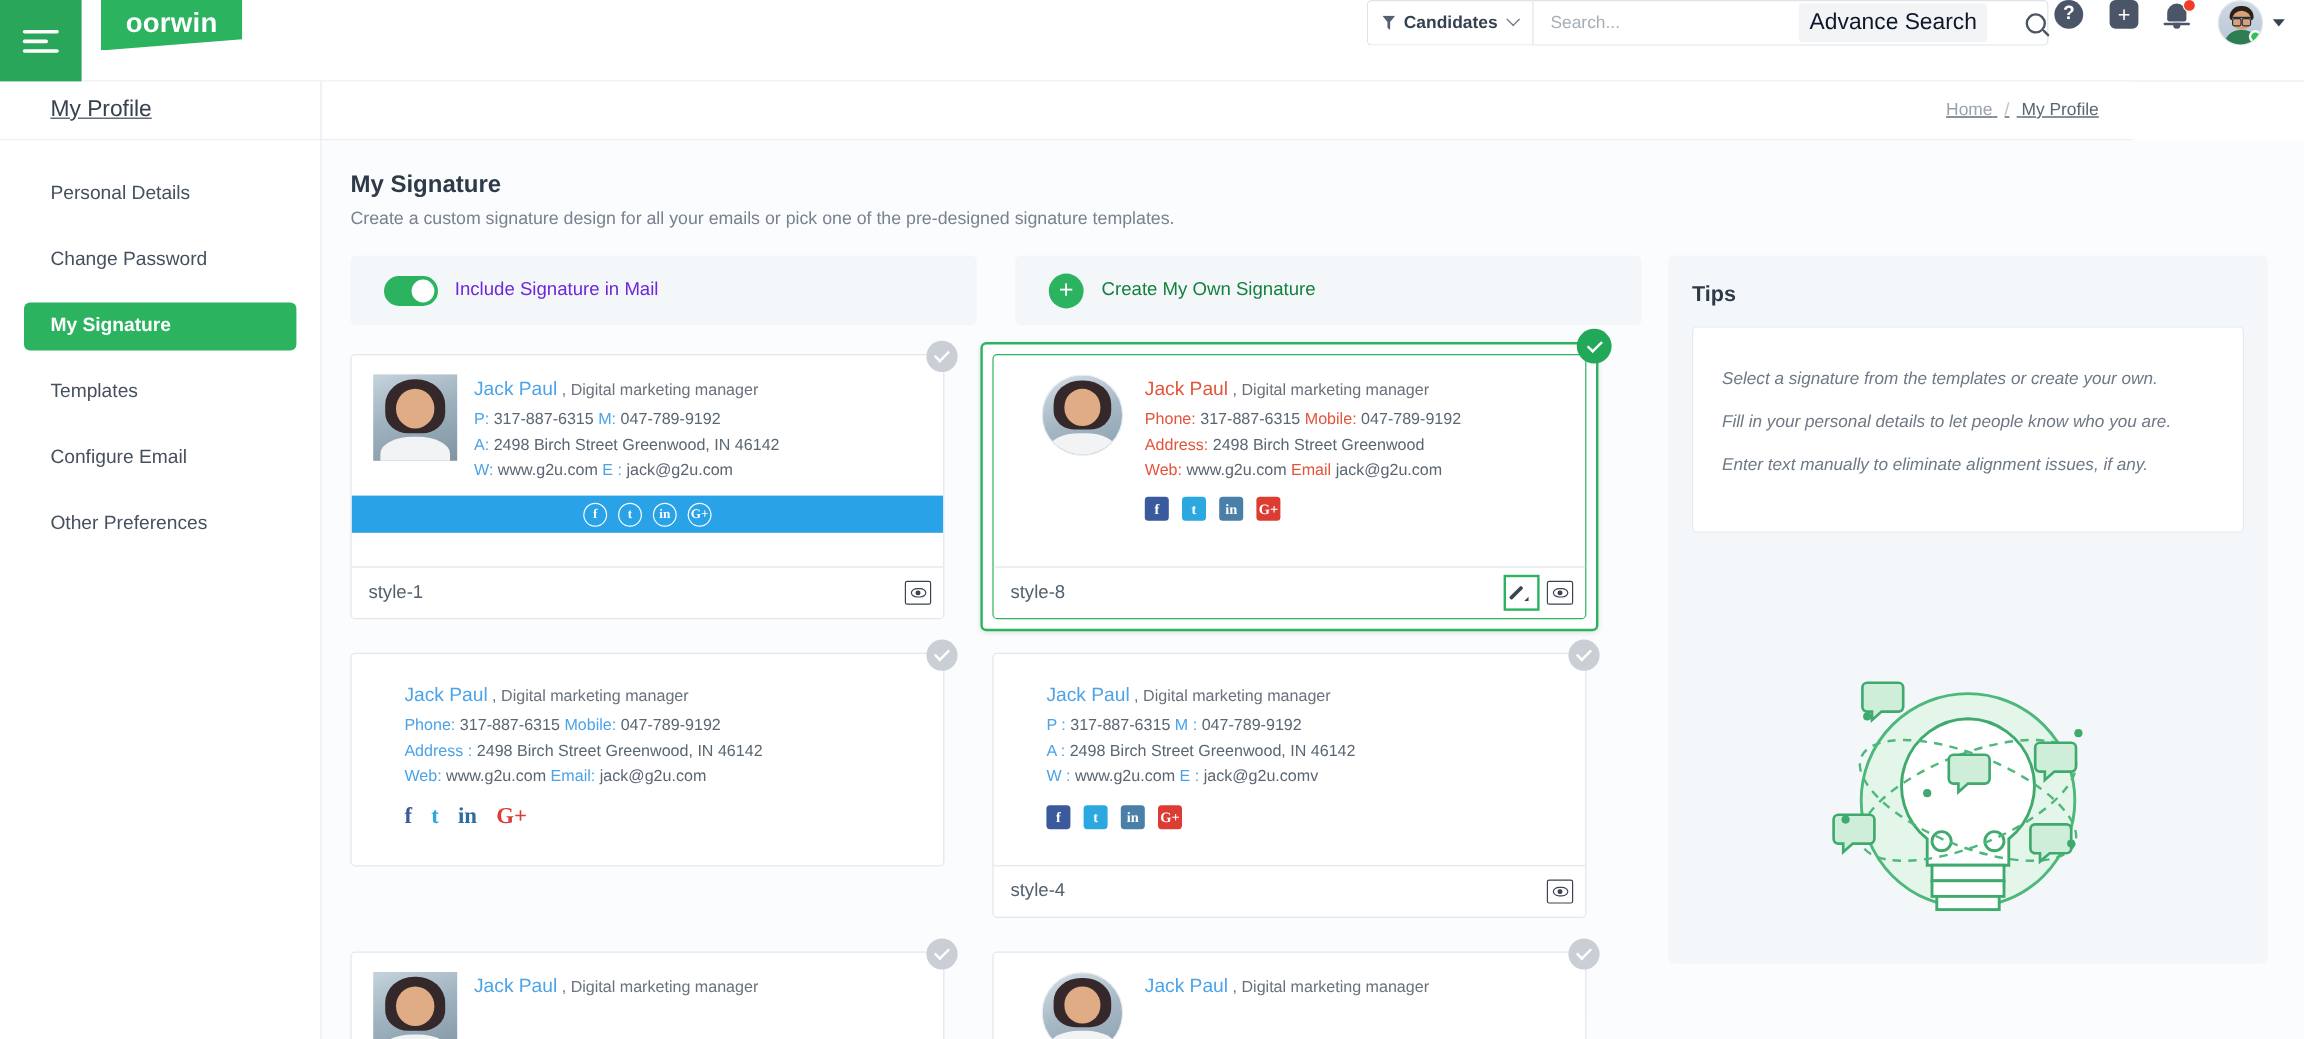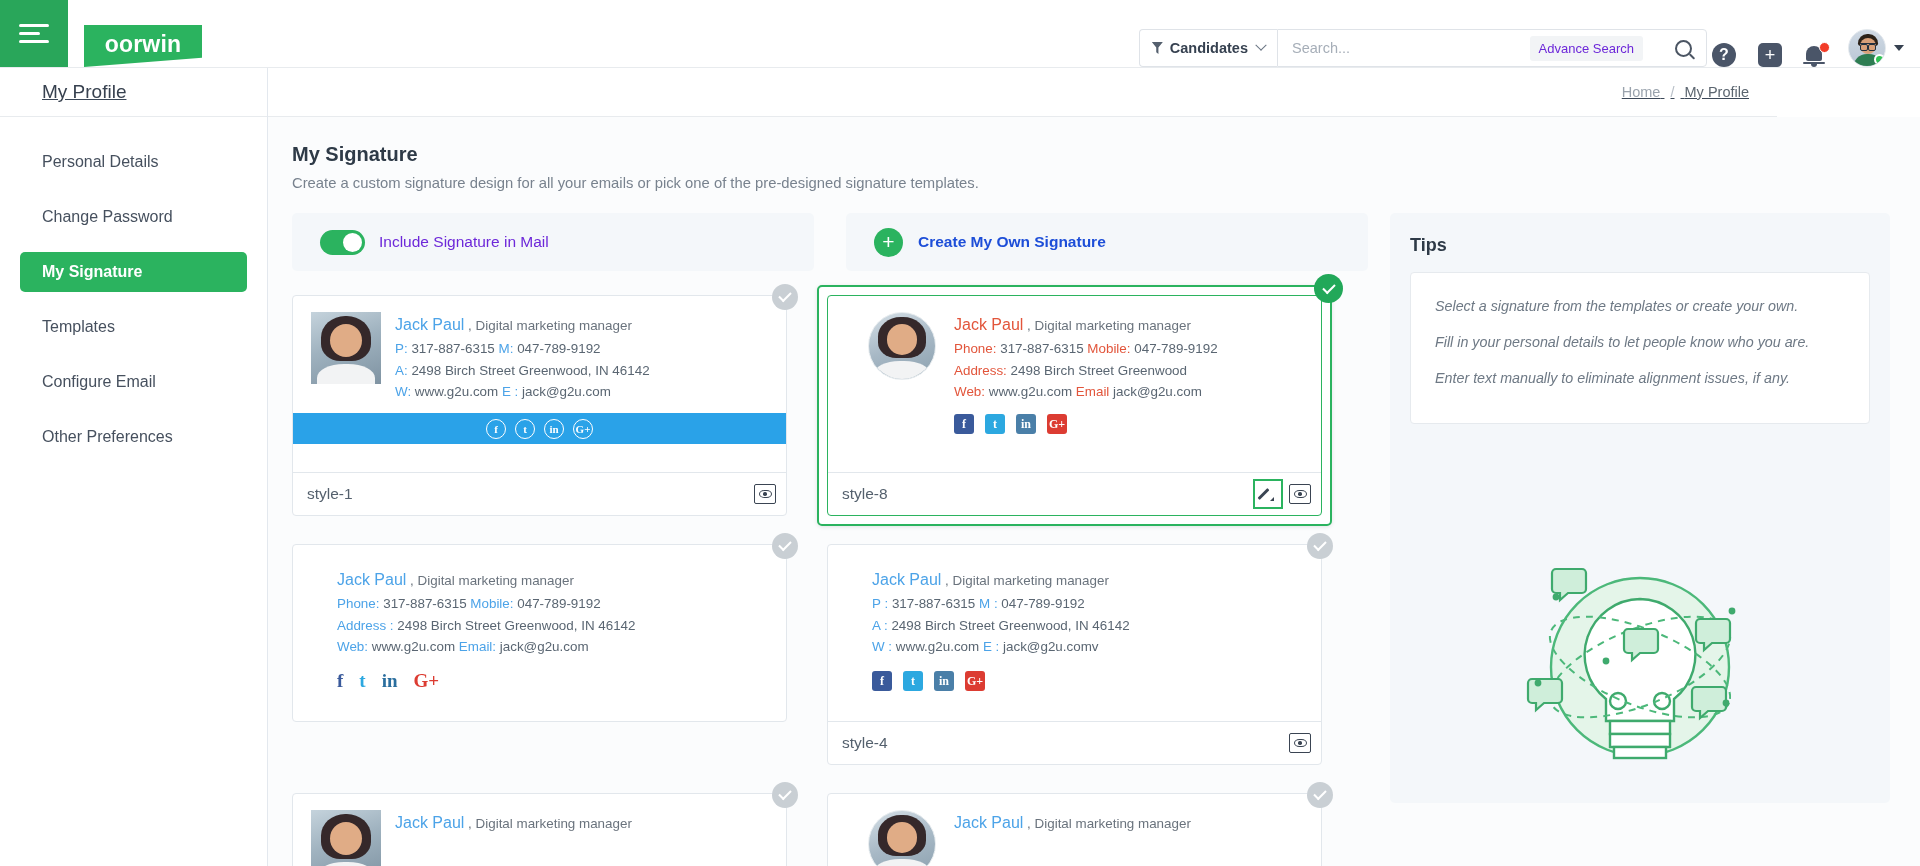--- a/index.html
+++ b/index.html
@@ -10,21 +10,21 @@
     overflow: hidden;
     color: #3c4858;
   }
 
   
   .topbar {
     position: absolute; top: 0; left: 0;
     width: 1920px; height: 68px;
     background: #ffffff;
     border-bottom: 1px solid #e8ebee;
-    display: flex; align-items: flex-end;
+    display: flex; align-items: flex-start;
   }
   .hamburger-box {
     width: 68px; height: 68px;
     background: #29a65a;
     display: flex; align-items: center; justify-content: center;
     cursor: pointer; flex: 0 0 auto;
   }
   .hamburger-box .bars { width: 30px; }
   .hamburger-box .bars span {
     display: block; height: 3px; background: #fff;
@@ -80,21 +80,21 @@
     padding: 0 10px 0 14px;
     gap: 20px;
   }
   .search-input {
     flex: 1 1 auto; border: none; outline: none;
     font-size: 14.5px; font-family: inherit; color: #3c4858;
     background: transparent;
   }
   .search-input::placeholder { color: #a6aeb8; }
   .adv-search {
-    font-size: 13px; color: #6d28d9;
+    font-size: 19px; color: #0f172a;
     background: #f2f4f6; border-radius: 3px;
     padding: 5px 9px; white-space: nowrap; cursor: pointer;
   }
   .mag {
     width: 17px; height: 17px; margin: 0 4px 0 12px;
     border: 2px solid #4b5563; border-radius: 50%;
     position: relative; cursor: pointer; flex: 0 0 auto;
   }
   .mag::after {
     content: ""; position: absolute;
@@ -235,21 +235,21 @@
     position: absolute; right: 3px; top: 3px;
     width: 19px; height: 19px; border-radius: 50%; background: #fff;
   }
   .toggle-label { font-size: 15.5px; color: #6d28d9; margin-left: 14px; }
   .plus-circle {
     width: 29px; height: 29px; border-radius: 50%;
     background: #2bb35f; color: #fff;
     display: flex; align-items: center; justify-content: center;
     font-size: 21px; line-height: 1; flex: 0 0 auto; padding-bottom: 2px;
   }
-  .action-link { font-size: 15.5px; color: #1d4ed8; font-weight: 700; margin-left: 15px; cursor: pointer; }
+  .action-link { font-size: 15.5px; color: #15803d; font-weight: 400; margin-left: 15px; cursor: pointer; }
 
   
   .sig-grid {
     margin-top: 24px;
     display: grid; grid-template-columns: 495px 495px;
     gap: 28px 40px;
   }
   .sig-slot { position: relative; }
   .sig-card {
     background: #fff; border: 1px solid #e2e7ec; border-radius: 4px;
@@ -359,21 +359,21 @@
   
   .tips-panel {
     background: #f4f7fa; border-radius: 5px;
     width: 500px; height: 590px; padding: 22px 20px;
     position: relative; overflow: hidden;
   }
   .tips-title { font-size: 18px; font-weight: 700; color: #2e3a47; }
   .tips-box {
     margin-top: 16px; background: #fff;
     border: 1px solid #e6eaee; border-radius: 4px;
-    padding: 22px 24px;
+    padding: 32px 24px;
   }
   .tip-line {
     font-size: 14.3px; font-style: italic; color: #6e7985;
     line-height: 1.55; margin-bottom: 14px;
   }
   .tip-line:last-child { margin-bottom: 12px; }
   .bulb-wrap {
     position: absolute; left: 50%; transform: translateX(-50%);
     bottom: 18px; width: 260px; height: 230px;
   }

